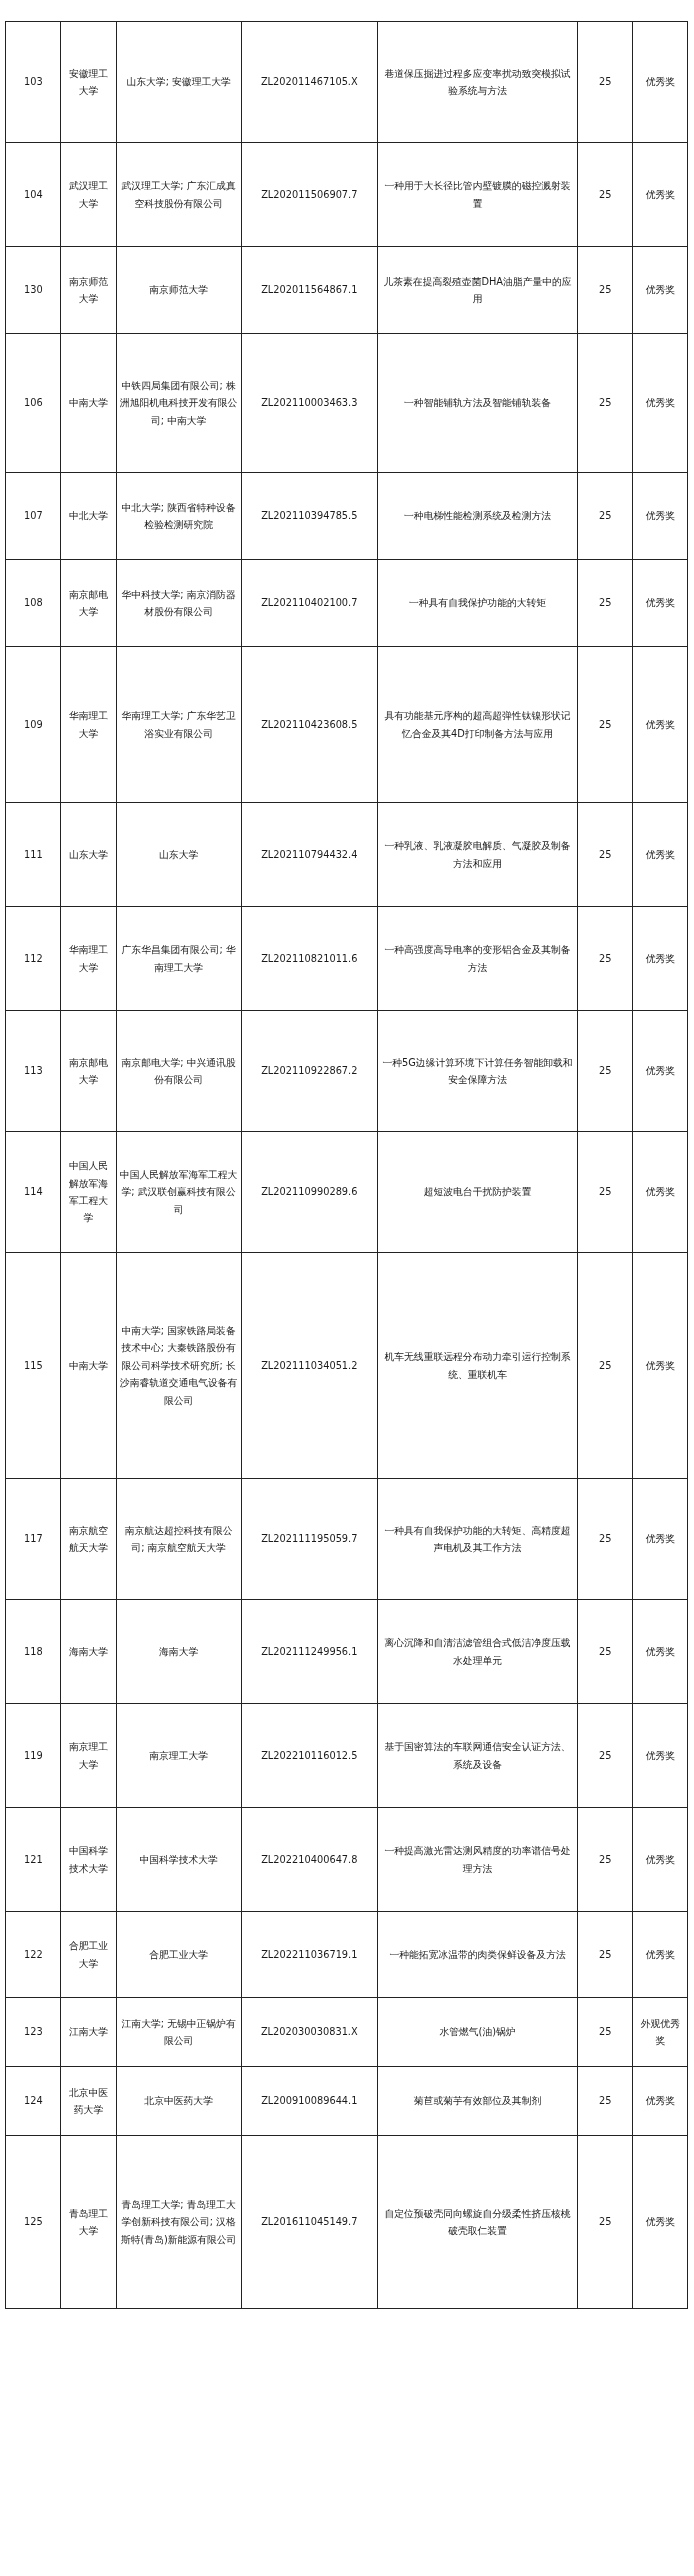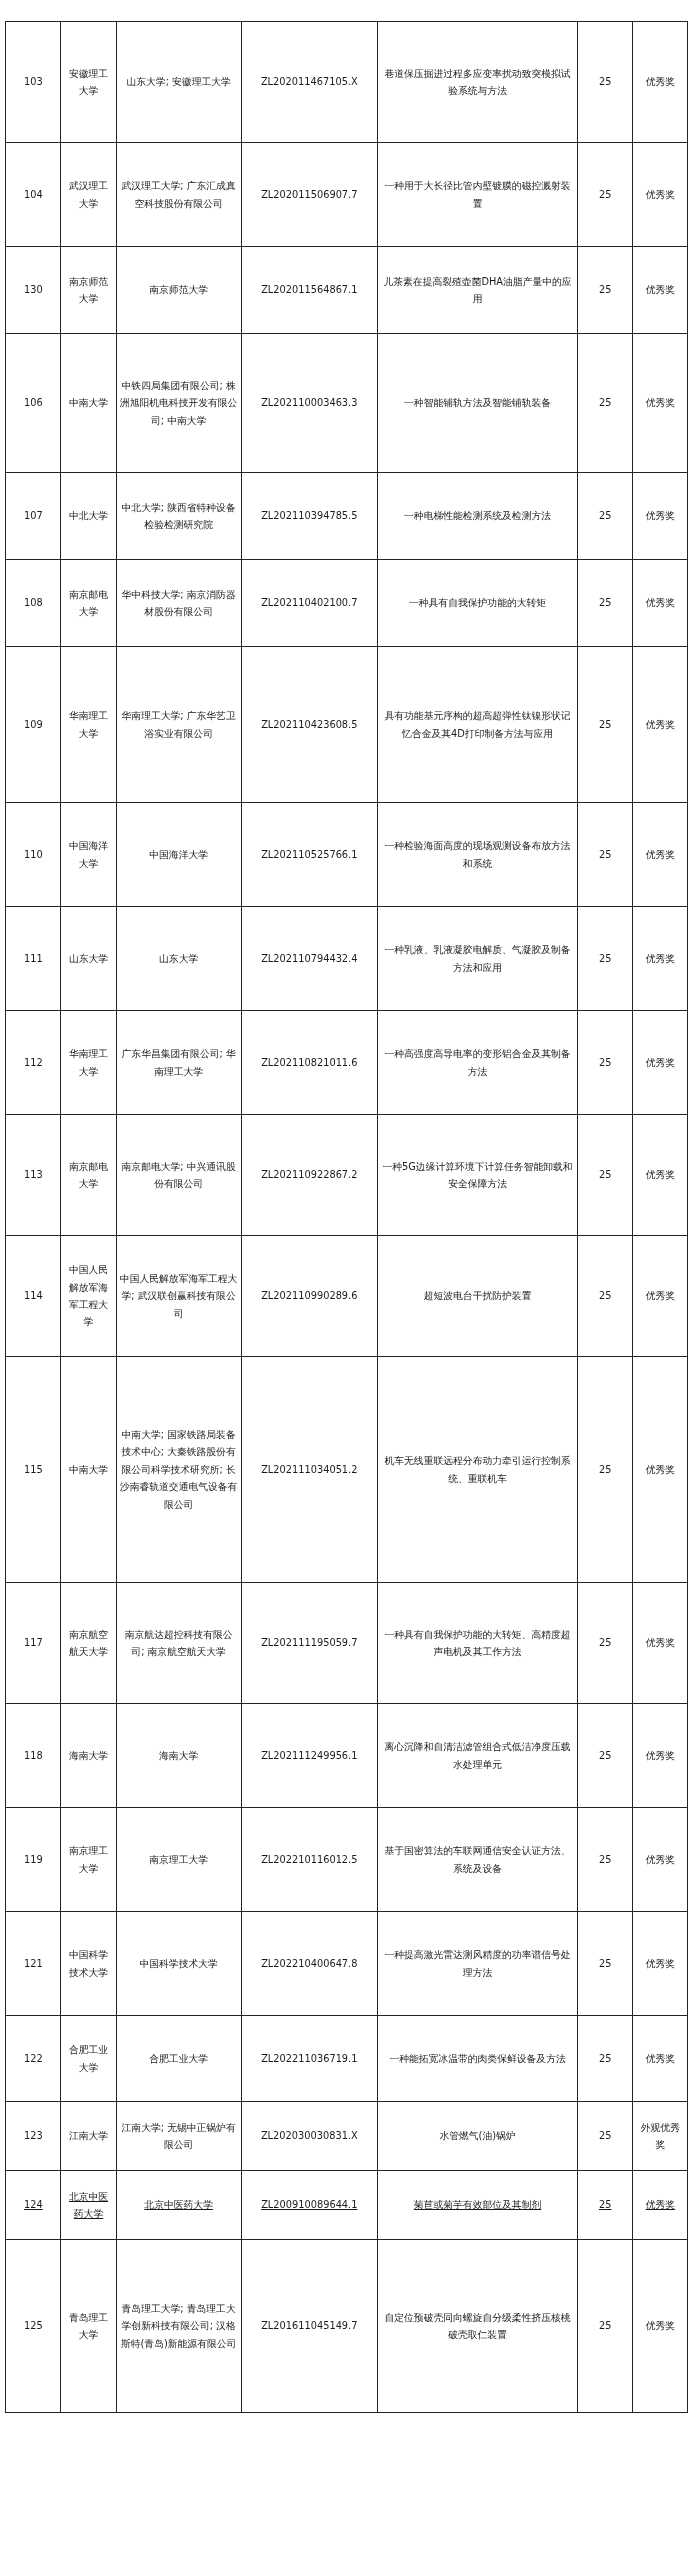--- a/index.html
+++ b/index.html
@@ -86,29 +86,20 @@
       <tr style="height: 156px;">
     <td class="no">109</td>
     <td class="school">华南理工大学</td>
     <td class="holder">华南理工大学; 广东华艺卫浴实业有限公司</td>
     <td class="patent">ZL202110423608.5</td>
     <td class="title">具有功能基元序构的超高超弹性钛镍形状记忆合金及其4D打印制备方法与应用</td>
     <td class="amount">25</td>
     <td class="award">优秀奖</td>
   </tr>
       <tr style="height: 104px;">
-    <td class="no">110</td>
-    <td class="school">中国海洋大学</td>
-    <td class="holder">中国海洋大学</td>
-    <td class="patent">ZL202110525766.1</td>
-    <td class="title">一种检验海面高度的现场观测设备布放方法和系统</td>
-    <td class="amount">25</td>
-    <td class="award">优秀奖</td>
-  </tr>
-      <tr style="height: 104px;">
     <td class="no">111</td>
     <td class="school">山东大学</td>
     <td class="holder">山东大学</td>
     <td class="patent">ZL202110794432.4</td>
     <td class="title">一种乳液、乳液凝胶电解质、气凝胶及制备方法和应用</td>
     <td class="amount">25</td>
     <td class="award">优秀奖</td>
   </tr>
       <tr style="height: 104px;">
     <td class="no">112</td>
@@ -193,21 +184,21 @@
   </tr>
       <tr style="height: 69px;">
     <td class="no">123</td>
     <td class="school">江南大学</td>
     <td class="holder">江南大学; 无锡中正锅炉有限公司</td>
     <td class="patent">ZL202030030831.X</td>
     <td class="title">水管燃气(油)锅炉</td>
     <td class="amount">25</td>
     <td class="award">外观优秀奖</td>
   </tr>
-      <tr style="height: 69px; text-decoration: underline;">
+      <tr style="height: 69px;">
     <td class="no">124</td>
     <td class="school">北京中医药大学</td>
     <td class="holder">北京中医药大学</td>
     <td class="patent">ZL200910089644.1</td>
     <td class="title">菊苣或菊芋有效部位及其制剂</td>
     <td class="amount">25</td>
     <td class="award">优秀奖</td>
   </tr>
       <tr style="height: 173px;">
     <td class="no">125</td>

